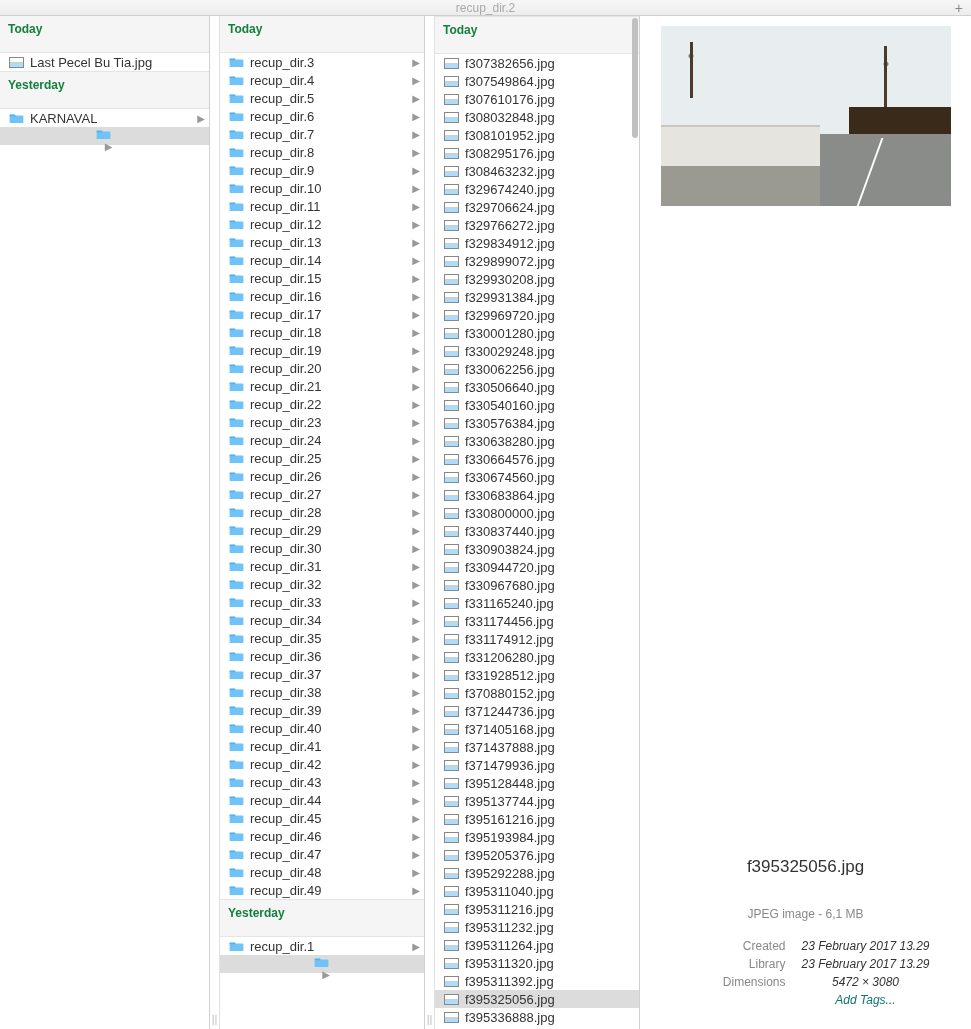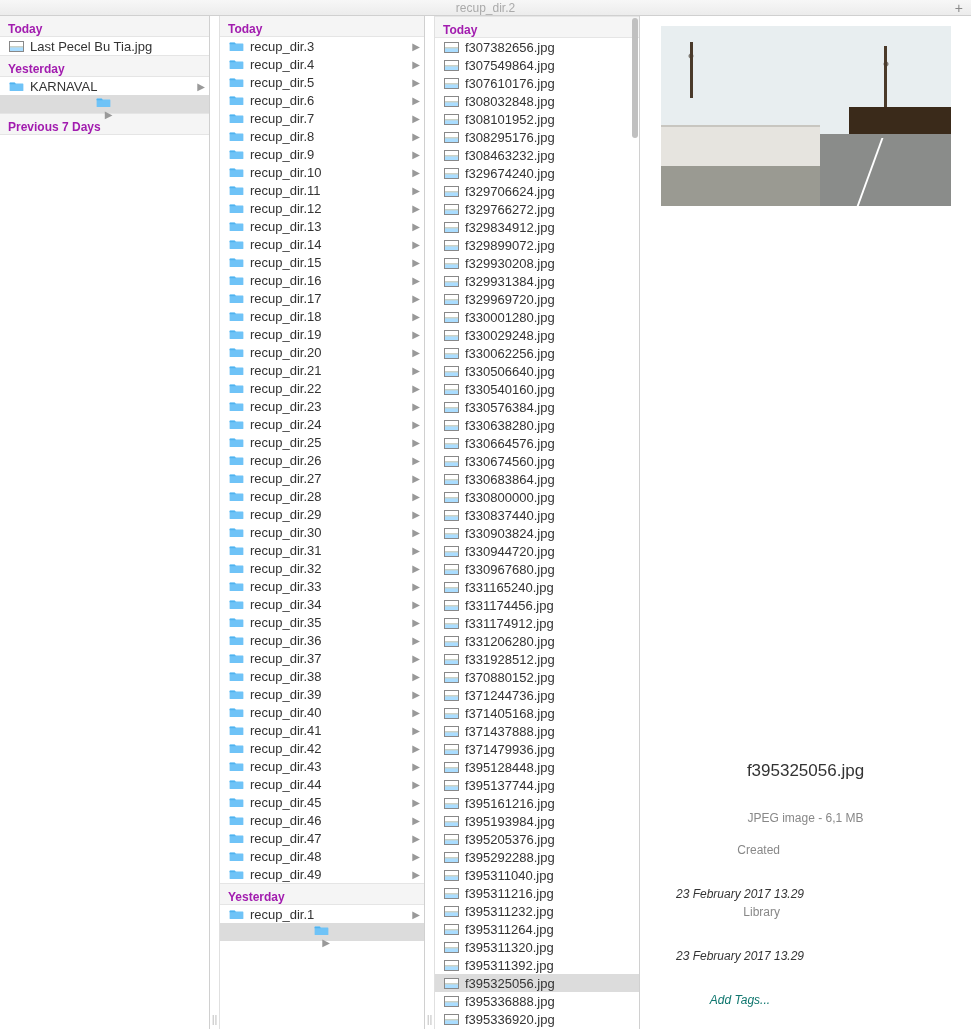--- a/index.html
+++ b/index.html
@@ -6,21 +6,21 @@
 body { background: #fff; font-size: 13px; color: #333; width: 971px; height: 1029px; overflow: hidden; display: flex; flex-direction: column; }
 .title-bar { height: 16px; background: linear-gradient(#f7f7f7,#ececec); border-bottom: 1px solid #d0d0d0; display: flex; align-items: center; justify-content: center; position: relative; }
 .title-text { font-size: 12px; color: #aaa; }
 .plus-btn { position: absolute; right: 8px; top: 0; font-size: 14px; color: #888; cursor: pointer; }
 .columns { flex: 1; display: flex; overflow: hidden; }
 .col { border-right: 1px solid #d0d0d0; overflow-y: auto; overflow-x: hidden; background: #fff; }
 .col1 { width: 210px; }
 .col2 { width: 205px; }
 .col3 { width: 205px; position: relative; }
 .col4 { flex: 1; display: flex; flex-direction: column; }
-.section-header { font-size: 12px; font-weight: 600; color: #a21caf; padding: 6px 8px 0 8px; background: #f5f5f5; border-bottom: 1px solid #e5e5e5; border-top: 1px solid #e5e5e5; }
+.section-header { font-size: 12px; font-weight: 600; color: #15803d; padding: 6px 8px 16px 8px; background: #f5f5f5; border-bottom: 1px solid #e5e5e5; border-top: 1px solid #e5e5e5; }
 .section-header:first-child { border-top: none; }
 .row { display: flex; align-items: center; height: 18px; padding: 0 4px 0 8px; cursor: default; white-space: nowrap; }
 .row.selected { background: #dcdcdc; flex-direction: column; }
 .row.file-selected { background: #dcdcdc; }
 .icon { width: 16px; height: 14px; flex-shrink: 0; margin-right: 6px; display: flex; align-items: center; justify-content: center; }
 .folder-icon svg { width: 15px; height: 12px; }
 .img-icon { width: 15px; height: 11px; border: 1px solid #888; background: linear-gradient(#fff 40%, #dca 40%, #adf 70%); }
 .lib-icon { width: 14px; height: 14px; border-radius: 3px; background: radial-gradient(circle at 40% 40%, #ffb347, #ff7b00 60%, #d35400); }
 .label { flex: 1; overflow: hidden; text-overflow: ellipsis; }
 .chev { color: #999; font-size: 10px; margin-left: 4px; }
@@ -35,21 +35,21 @@
 .fence { position: absolute; right: 0; top: 45%; width: 35%; height: 30%; background: #3a2a1a; }
 .tree { position: absolute; width: 50px; height: 70px; }
 .tree::before { content: ''; position: absolute; inset: 0; background: radial-gradient(circle at 50% 40%, rgba(60,50,40,0.6) 2px, transparent 3px); }
 .tree .trunk { position: absolute; left: 48%; top: 20%; width: 3px; height: 80%; background: #4a3a2a; }
 .t1 { left: 5px; top: 2px; }
 .t2 { right: 30px; top: 2px; width: 70px; height: 90px; }
 .meta-block { padding: 10px 20px 20px 20px; text-align: center; }
 .meta-title { font-size: 17px; font-weight: 500; color: #333; margin-bottom: 30px; }
 .meta-kind { font-size: 12px; color: #888; margin-bottom: 16px; }
 .meta-table { font-size: 12px; }
-.meta-row { display: flex; justify-content: center; gap: 26px; line-height: 18px; flex-direction: column; }
+.meta-row { display: flex; justify-content: center; gap: 0; line-height: 18px; }
 .meta-key { width: 120px; text-align: right; color: #888; }
 .meta-val { width: 160px; text-align: center; color: #333; font-style: italic; }
 .add-tags { color: #0f766e; cursor: pointer; }
 .resize-handle { width: 10px; display: flex; align-items: flex-end; justify-content: center; color: #bbb; font-size: 11px; padding-bottom: 4px; cursor: col-resize; border-right: 1px solid #e0e0e0; }
 </style>
 </head>
 <body>
 
 <div class="title-bar">
   <span class="title-text">recup_dir.2</span>
@@ -84,21 +84,20 @@
           <span class="icon folder-icon">
             <svg viewBox="0 0 24 18">
               <path fill="#6fc3f7" d="M2 3h7l2 2h11a1 1 0 011 1v10a1 1 0 01-1 1H2a1 1 0 01-1-1V4a1 1 0 011-1z"></path>
               <path fill="#4fb3ef" d="M1 4h8l2 2H1z"></path>
             </svg>
           </span>
           <span class="label">recovery</span>
           <span class="chev">▶</span>
         </div>
       </div>
-    <div class="section-header">Previous 7 Days</div>
   </div>
 
   <div class="resize-handle">||</div>
 
   <div class="col col2">
     <div class="section-header">Today</div>
     <div id="c2-today">
         <div class="row">
           <span class="icon folder-icon">
             <svg viewBox="0 0 24 18">
@@ -957,20 +956,24 @@
       <div class="meta-table" id="meta-rows">
           <div class="meta-row">
             <span class="meta-key">Created</span>
             <span class="meta-val">23 February 2017 13.29</span>
           </div>
           <div class="meta-row">
             <span class="meta-key">Library</span>
             <span class="meta-val">23 February 2017 13.29</span>
           </div>
           <div class="meta-row">
+            <span class="meta-key">Dimensions</span>
+            <span class="meta-val">5472 × 3080</span>
+          </div>
+          <div class="meta-row">
             <span class="meta-key"></span>
             <span class="meta-val"><span class="add-tags">Add Tags...</span></span>
           </div>
         </div>
     </div>
   </div>
 
 </div>
 
 </body></html>

